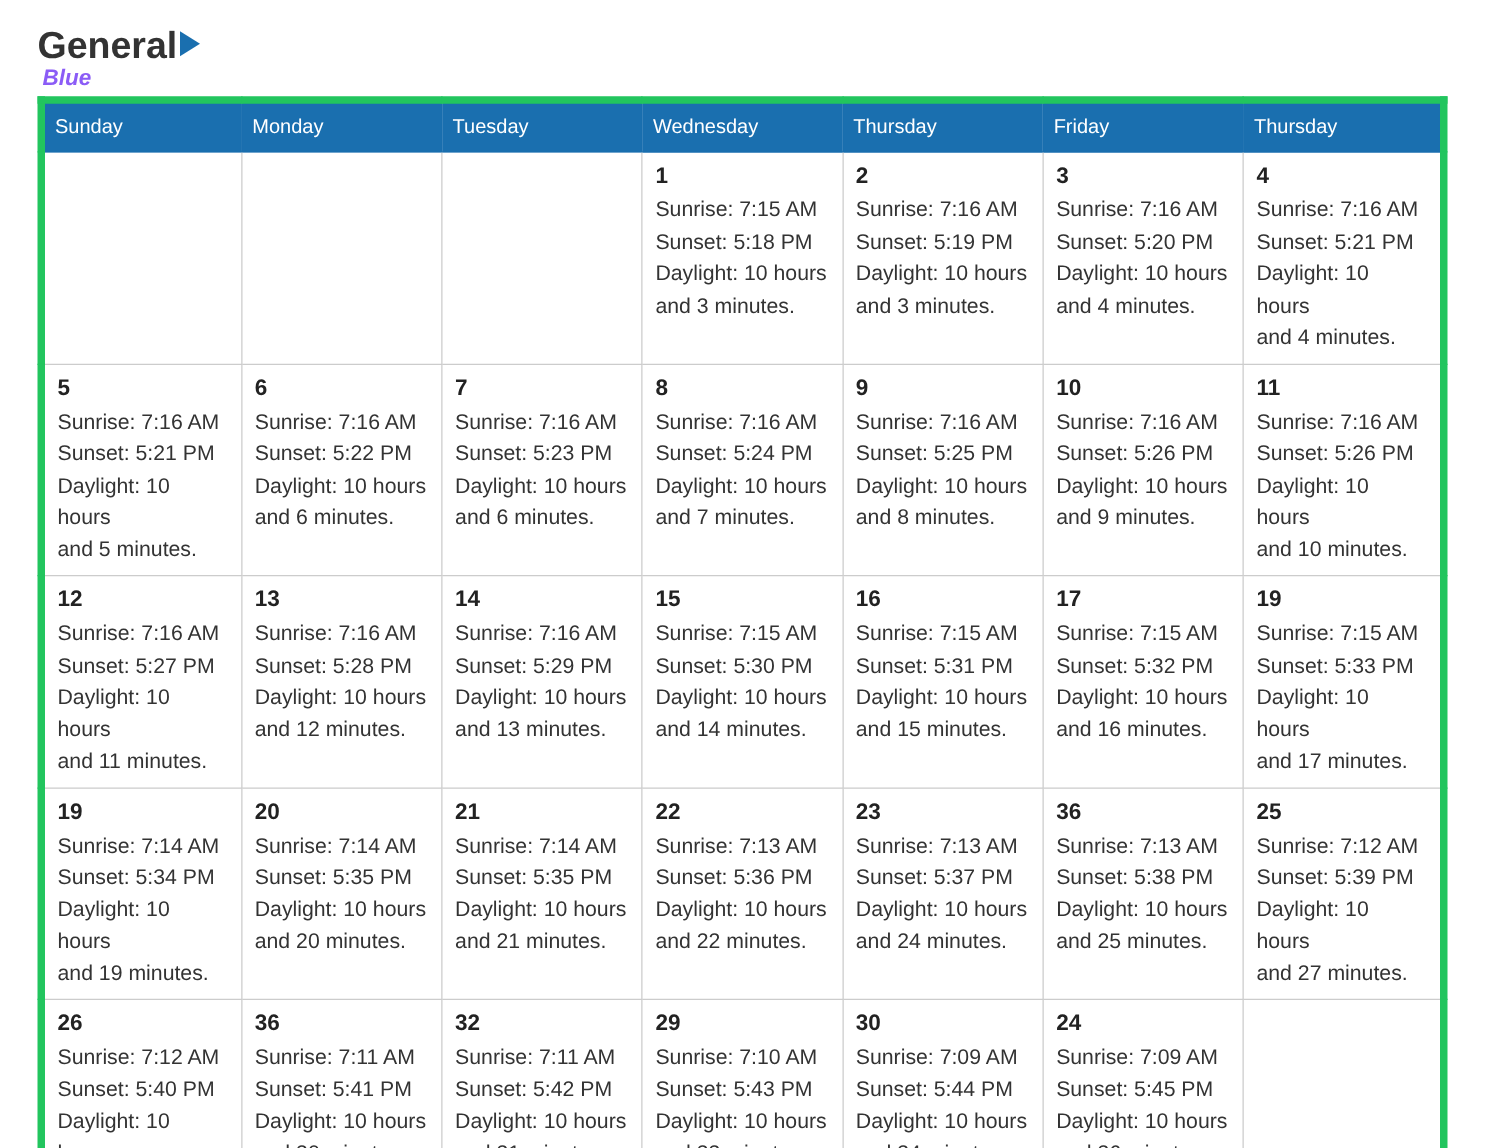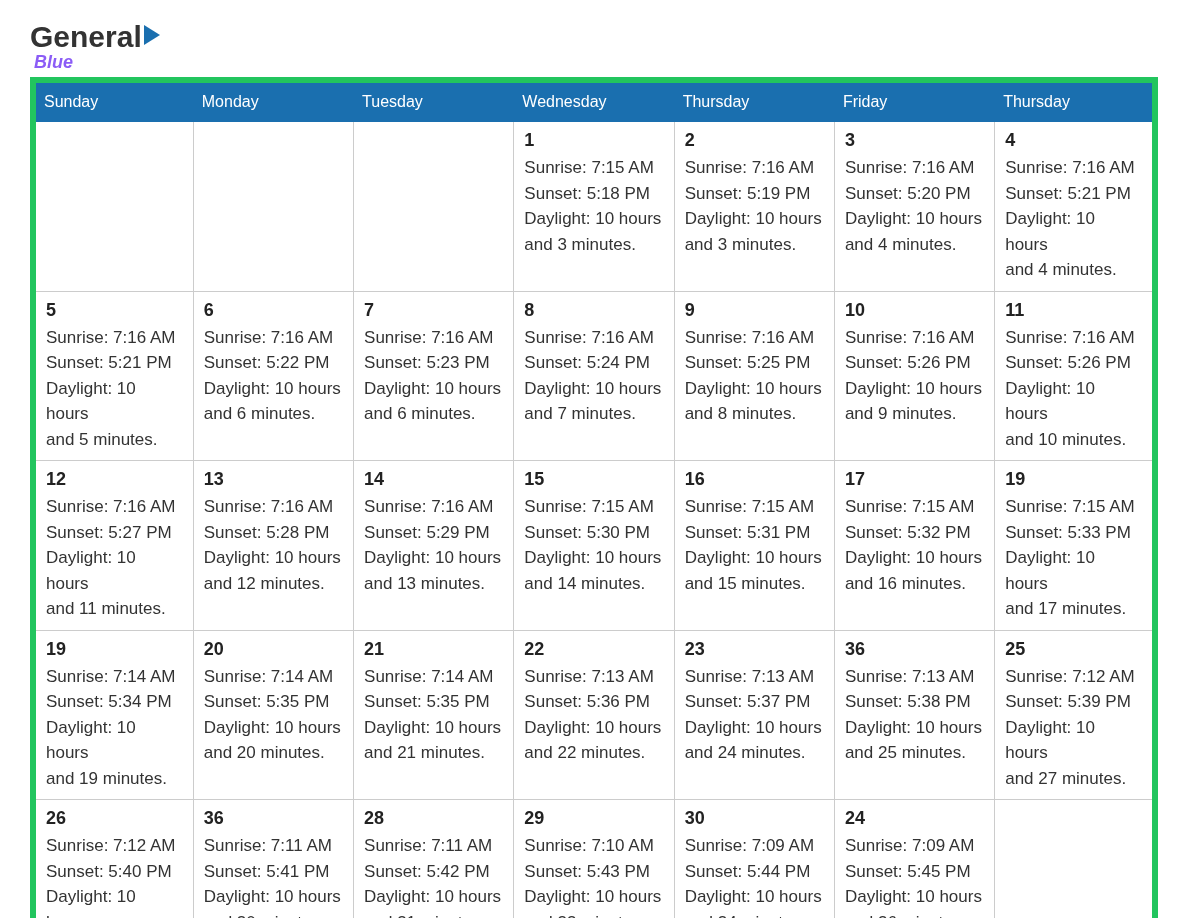--- a/index.html
+++ b/index.html
@@ -244,21 +244,21 @@
       <tr class="week-row">
         <td>
           <span class="day-number">26</span>
           <div class="day-info">Sunrise: 7:12 AM<br>Sunset: 5:40 PM<br>Daylight: 10 hours<br>and 28 minutes.</div>
         </td>
         <td>
           <span class="day-number">36</span>
           <div class="day-info">Sunrise: 7:11 AM<br>Sunset: 5:41 PM<br>Daylight: 10 hours<br>and 30 minutes.</div>
         </td>
         <td>
-          <span class="day-number">28</span>
+          <span class="day-number">32</span>
           <div class="day-info">Sunrise: 7:11 AM<br>Sunset: 5:42 PM<br>Daylight: 10 hours<br>and 31 minutes.</div>
         </td>
         <td>
           <span class="day-number">29</span>
           <div class="day-info">Sunrise: 7:10 AM<br>Sunset: 5:43 PM<br>Daylight: 10 hours<br>and 33 minutes.</div>
         </td>
         <td>
           <span class="day-number">30</span>
           <div class="day-info">Sunrise: 7:09 AM<br>Sunset: 5:44 PM<br>Daylight: 10 hours<br>and 34 minutes.</div>
         </td>

